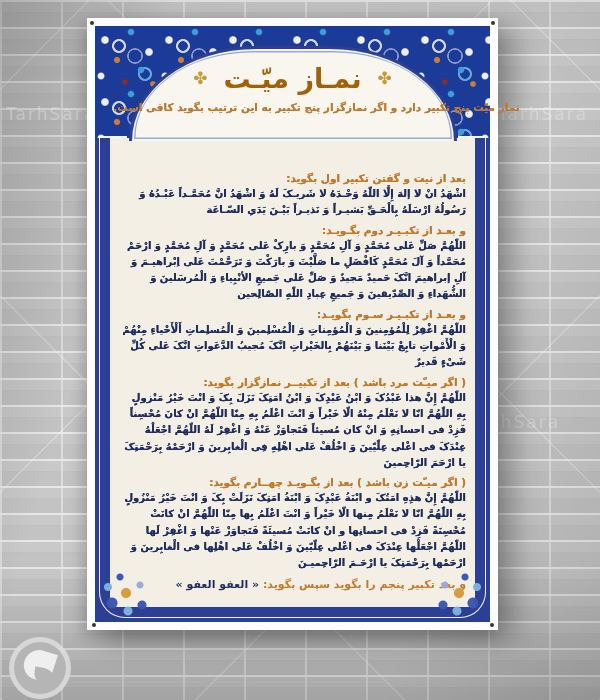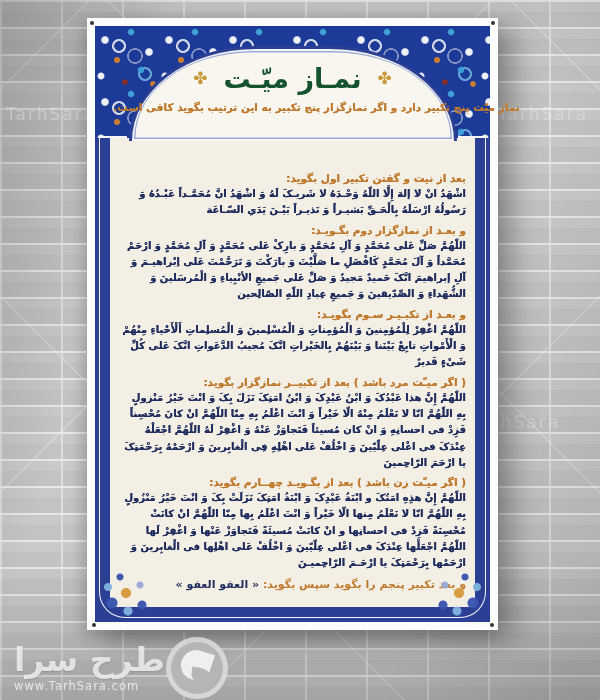--- a/index.html
+++ b/index.html
@@ -45,21 +45,21 @@
       radial-gradient(circle at 50px 48px, transparent 4.5px, rgba(120,190,230,.8) 5px, rgba(120,190,230,.8) 6.6px, transparent 7.4px),
       radial-gradient(circle at 40px 30px, transparent 6px, rgba(238,240,244,.5) 6.5px, rgba(238,240,244,.5) 7.5px, transparent 8.2px);
     background-size:64px 62px;}
   .arch{position:absolute;top:20px;left:50%;transform:translateX(-50%);
     width:322px;height:92px;background:#f8f6ee;
     border:3px solid #2b3f94;border-bottom:none;
     border-radius:160px 160px 0 0 / 120px 120px 0 0;
     box-shadow:inset 0 0 0 2px #f8f6ee, inset 0 0 0 3.5px #96a9dc;
     display:flex;flex-direction:column;align-items:center;justify-content:flex-start;}
   .title-row{display:flex;align-items:center;gap:16px;margin-top:14px;direction:rtl;}
-  .title{color:#14532d;font-size:27px;font-weight:bold;letter-spacing:1px;}
+  .title{color:#a16207;font-size:27px;font-weight:bold;letter-spacing:1px;}
   .orn{color:#c79a3d;font-size:17px;line-height:1;}
   .intro{margin-top:7px;color:#c07a2e;font-size:10.5px;font-weight:bold;direction:rtl;
     white-space:nowrap;text-shadow:0 0 .4px #c07a2e;margin-left:48px;}
   
   .frame-line{position:absolute;left:-11px;right:-11px;bottom:-11px;top:112px;
     border:1.6px solid rgba(255,255,255,.95);border-top:none;
     border-radius:0 0 26px 26px;pointer-events:none;}
   .frame-top{position:absolute;top:110px;height:1.6px;background:rgba(255,255,255,.95);width:28px;}
   .frame-top.l{left:-11px}.frame-top.r{right:-11px}
   
@@ -129,21 +129,21 @@
     <div class="frame-line"></div>
     <div class="frame-top l"></div>
     <div class="frame-top r"></div>
 
     <div class="content">
       <div>
         <div class="sec-head">بعد از نیت و گفتن تکبیر اول بگوید:</div>
         <div class="sec-body">اشْهَدُ انْ لا إلهَ إِلَّا اللّهُ وَحْـدَهُ لا شَریـکَ لَهُ وَ اشْهَدُ انَّ مُحَمَّـداً عَبْـدُهُ وَ رَسُولُهُ ارْسَلَهُ بِالْحَـقِّ بَشیـراً وَ نَذیـراً بَیْـنَ یَدَیِ السّـاعَة</div>
       </div>
       <div>
-        <div class="sec-head">و بعـد از نمازگزار دوم بگـویـد:</div>
+        <div class="sec-head">و بعـد از تکبـیـر دوم بگـویـد:</div>
         <div class="sec-body">اللّهُمَّ صَلِّ عَلی مُحَمَّدٍ وَ آلِ مُحَمَّدٍ وَ بارِکْ عَلی مُحَمَّدٍ وَ آلِ مُحَمَّدٍ وَ ارْحَمْ مُحَمَّداً وَ آلَ مُحَمَّدٍ کَافْضَلِ ما صَلَّیْتَ وَ بارَکْتَ وَ تَرَحَّمْتَ عَلی اِبْراهیـمَ وَ آلِ إبراهیمَ انَّکَ حَمیدٌ مَجیدٌ وَ صَلِّ عَلی جَمیعِ الأنْبِیاءِ وَ الْمُرسَلینَ وَ الشُّهَداءِ وَ الصِّدّیقینَ وَ جَمیعِ عِبادِ اللّهِ الصّالِحین</div>
       </div>
       <div>
         <div class="sec-head">و بعـد از تکبـیـر سـوم بگویـد:</div>
         <div class="sec-body">اللّهُمَّ اغْفِرْ لِلْمُؤمِنینَ وَ الْمُؤمِناتِ وَ الْمُسْلِمینَ وَ الْمُسلِماتِ أَلْأَحْیاءِ مِنْهُمْ وَ الْأَمْواتِ تابِعْ بَیْنَنا وَ بَیْنَهُمْ بِالخَیْراتِ انَّکَ مُجیبُ الدَّعَواتِ انَّکَ عَلی کُلِّ شَیْءٍ قَدیرٌ</div>
       </div>
       <div>
         <div class="sec-head">( اگر میـّت مرد باشد ) بعد از تکبیــر نمازگزار بگوید:</div>
         <div class="sec-body">اللّهُمَّ إِنَّ هذا عَبْدُکَ وَ ابْنُ عَبْدِکَ وَ ابْنُ امَتِکَ نَزَلَ بِکَ وَ انْتَ خَیْرُ مَنْزولٍ بِهِ اللّهُمَّ انّا لا نَعْلَمُ مِنْهُ الّا خَیْراً وَ انْتَ اعْلَمُ بِهِ مِنّا اللّهُمَّ انْ کانَ مُحْسِناً فَزِدْ فی احسانِهِ وَ انْ کان مُسیئاً فَتَجاوَزْ عَنْهُ وَ اغْفِرْ لَهُ اللّهُمَّ اجْعَلْهُ عِنْدَکَ فی اعْلی عِلّیّینَ وَ اخْلُفْ عَلی اهْلِهِ فِی الْغابِرینَ وَ ارْحَمْهُ بِرَحْمَتِکَ یا ارْحَمَ الرّاحِمینَ</div>
       </div>
@@ -157,18 +157,14 @@
       </div>
 
     </div>
 
     <div class="corner left"></div>
     <div class="corner right"></div>
   </div>
 </div>
 
 <div class="wm">
-  <div class="wm-textcol">
-    <span class="wm-brand">طرح سرا</span>
-    <span class="wm-url">www.TarhSara.com</span>
-  </div>
   <div class="wm-logo"></div>
 </div>
 
 </body></html>

